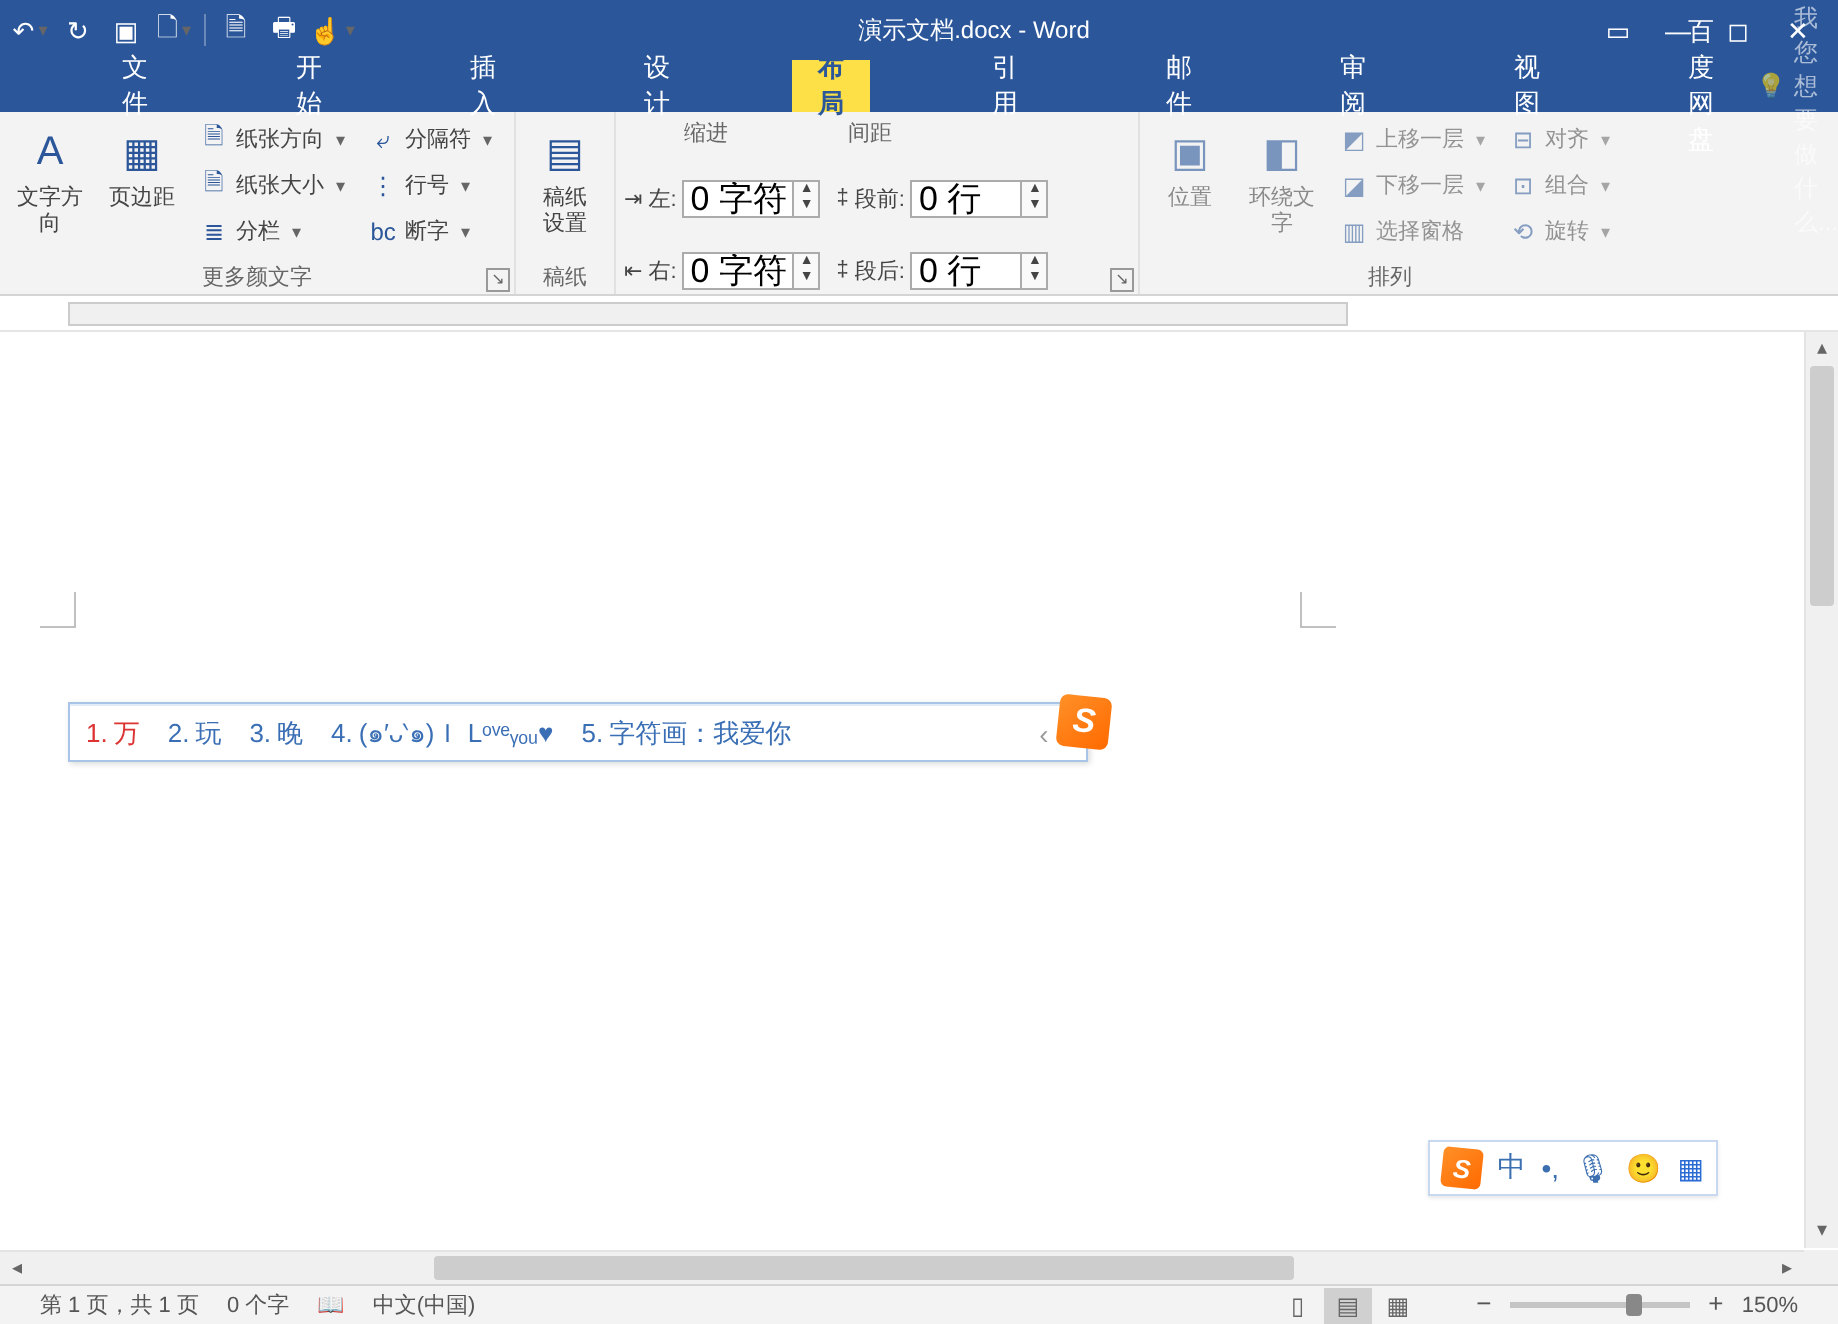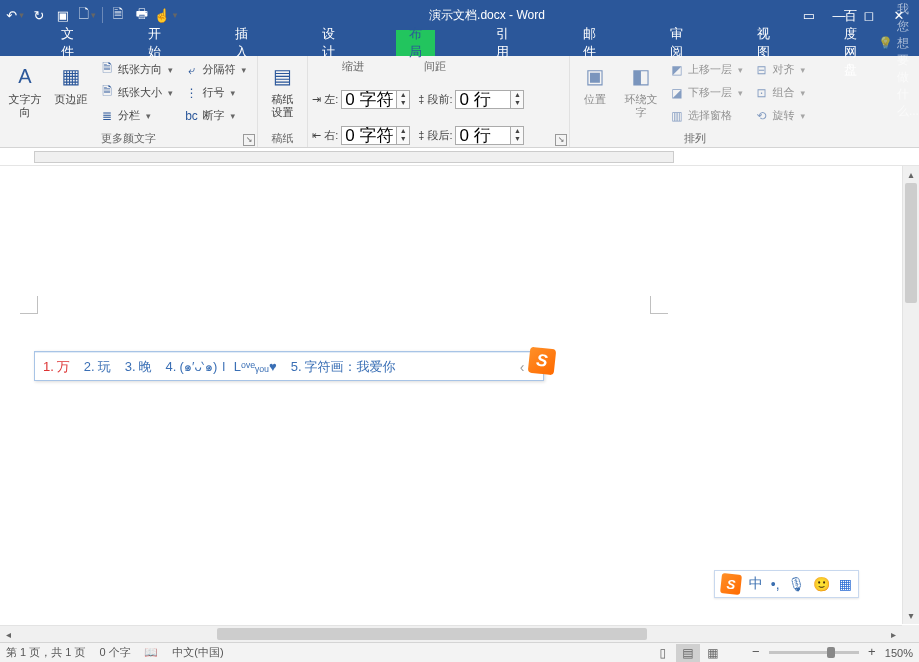--- a/index.html
+++ b/index.html
@@ -10,21 +10,21 @@
 .qat { display: flex; align-items: center; gap: 2px; padding-left: 4px; }
 .qat .btn { width: 22px; height: 22px; display: flex; align-items: center; justify-content: center; color: #fff; font-size: 13px; cursor: pointer; }
 .qat .sep { width: 1px; height: 16px; background: rgba(255,255,255,0.3); margin: 0 2px; }
 .title { flex: 1; text-align: center; font-size: 12px; }
 .winctrl { display: flex; gap: 6px; padding-right: 8px; }
 .winctrl .btn { width: 24px; height: 22px; display: flex; align-items: center; justify-content: center; color: #fff; font-size: 13px; cursor: pointer; }
 
 
 .menubar { height: 26px; background: #2b579a; display: flex; align-items: stretch; font-size: 13px; }
 .menubar .tab { padding: 0 13px; display: flex; align-items: center; color: #fff; cursor: pointer; margin-left: 48px; }
-.menubar .tab.active { background: #22c55e; color: #2b579a; font-weight: 400; }
+.menubar .tab.active { background: #fde047; color: #2b579a; font-weight: 700; }
 .menubar .tellme { flex: 1; display: flex; align-items: center; color: rgba(255,255,255,0.6); font-size: 12px; padding-left: 8px; gap:4px;}
 .menubar .right { display: flex; align-items: center; color: #fff; font-size: 12px; }
 .menubar .login { padding: 0 10px; cursor:pointer;}
 .menubar .share { background: #1e3f73; padding: 0 10px; display:flex; align-items:center; gap:4px; cursor:pointer;}
 
 
 .ribbon { height: 92px; background: #f3f3f3; border-bottom: 1px solid #d4d4d4; display: flex; font-size: 12px; color: #444; }
 .group { border-right: 1px solid #e1e1e1; display: flex; flex-direction: column; padding: 3px 4px 0 4px; position: relative; }
 .group-body { flex: 1; display: flex; align-items: flex-start; gap: 4px; }
 .group-label { height: 16px; text-align: center; font-size: 11px; color: #666; position:relative;}
@@ -81,21 +81,21 @@
 .vscroll{position:absolute; top:18px; right:0; bottom:18px; width:17px; background:#f0f0f0; border-left:1px solid #e3e3e3;}
 .vscroll .up,.vscroll .dn{height:17px; text-align:center; font-size:10px; color:#666; line-height:17px; cursor:pointer;}
 .vscroll .thumb{position:absolute; top:17px; left:2px; right:2px; height:120px; background:#cdcdcd; border-radius:2px;}
 .hscroll{position:absolute; left:0; right:17px; bottom:0; height:17px; background:#f0f0f0; border-top:1px solid #e3e3e3; display:flex;}
 .hscroll .lf,.hscroll .rt{width:17px; text-align:center; font-size:10px; color:#666; line-height:17px; cursor:pointer;}
 .hscroll .track{flex:1; position:relative;}
 .hscroll .thumb{position:absolute; left:200px; top:2px; bottom:2px; width:430px; background:#cdcdcd; border-radius:2px;}
 .corner-sq{position:absolute; right:0; bottom:0; width:17px; height:17px; background:#f0f0f0;}
 
 
-.statusbar { position:absolute; left:0; right:0; bottom:0; height:20px; background:#f3f3f3; border-top:1px solid #d4d4d4; display:flex; align-items:center; font-size:11px; color:#555; padding:0 6px; gap:14px;}
+.statusbar { position:absolute; left:0; right:0; bottom:0; height:20px; background:#f3f3f3; border-top:1px solid #d4d4d4; display:flex; align-items:center; font-size:11px; color:#555; padding:0 20px; gap:14px;}
 .statusbar .views{margin-left:auto; display:flex; gap:1px;}
 .statusbar .vbtn{width:24px; height:18px; display:flex; align-items:center; justify-content:center; cursor:pointer; font-size:12px; color:#666;}
 .statusbar .vbtn.active{background:#d0d0d0;}
 .zoom{display:flex; align-items:center; gap:6px; margin-left:10px;}
 .zslider{width:90px; height:3px; background:#c5c5c5; position:relative;}
 .zslider .zthumb{position:absolute; left:58px; top:-4px; width:8px; height:11px; background:#888; border-radius:2px;}
 .zbtn{width:14px; height:14px; text-align:center; line-height:12px; font-size:13px; cursor:pointer; color:#555;}
 </style>
 </head>
 <body>

